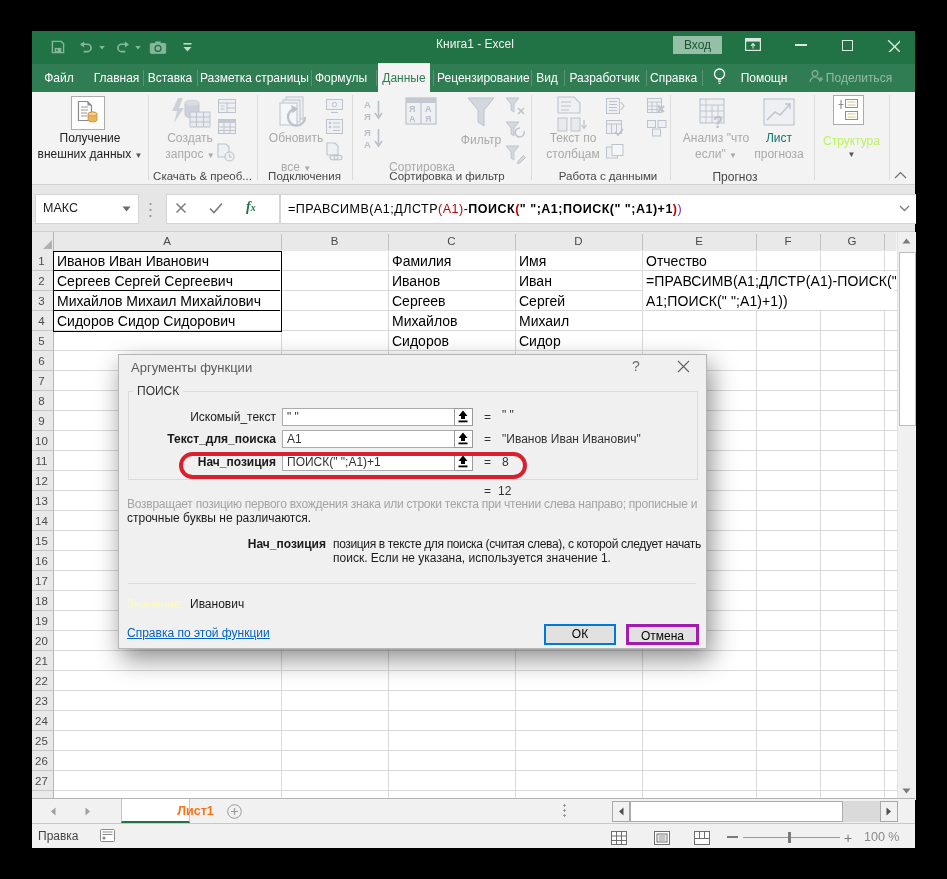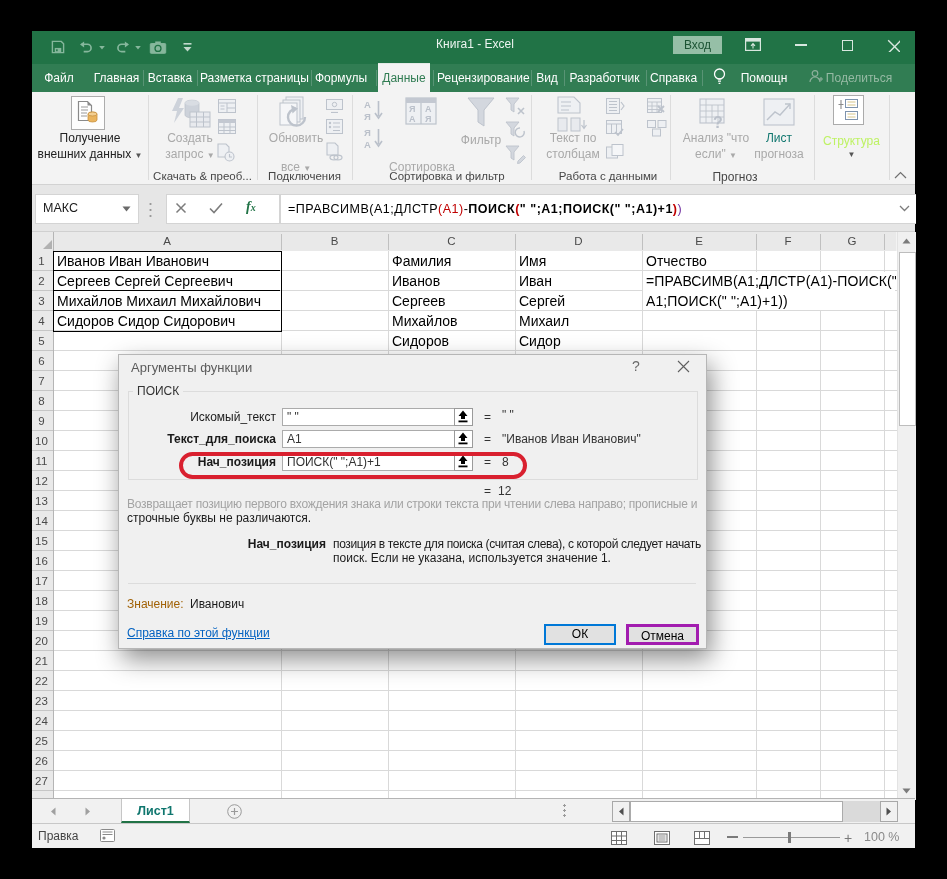--- a/index.html
+++ b/index.html
@@ -413,40 +413,40 @@
  <div class="ab" style="left:484px;top:484px;color:#333;">=</div>
  <div class="ab" style="left:498px;top:484px;color:#333;">12</div>
 
  <div class="ab" style="left:127px;top:497px;white-space:nowrap;letter-spacing:-0.25px;color:#a3a3a3;">Возвращает позицию первого вхождения знака или строки текста при чтении слева направо; прописные и</div>
  <div class="ab" style="left:127px;top:511px;white-space:nowrap;color:#1a1a1a;">строчные буквы не различаются.</div>
  <div class="ab" style="left:226px;top:537px;width:100px;text-align:right;font-weight:bold;color:#1a1a1a;">Нач_позиция</div>
  <div class="ab" style="left:333px;top:537px;white-space:nowrap;letter-spacing:-0.35px;color:#1a1a1a;">позиция в тексте для поиска (считая слева), с которой следует начать</div>
  <div class="ab" style="left:333px;top:551px;color:#1a1a1a;">поиск. Если не указана, используется значение 1.</div>
 
  <div class="ab" style="left:128px;top:583px;width:568px;height:1px;background:#dcdcdc;"></div>
- <div class="ab" style="left:127px;top:597px;color:#a16207;">Значение:</div>
+ <div class="ab" style="left:127px;top:597px;color:#fef9c3;">Значение:</div>
  <div class="ab" style="left:190px;top:597px;color:#1a1a1a;">Иванович</div>
  <div class="ab" style="left:127px;top:626px;color:#0563c1;text-decoration:underline;">Справка по этой функции</div>
  <div class="ab ctr" style="left:544px;top:624px;width:72px;height:21px;background:#e1e1e1;border:2px solid #0078d7;line-height:17px;color:#000;box-sizing:border-box;">ОК</div>
  <div class="ab ctr" style="left:626px;top:624px;width:73px;height:21px;background:#e1e1e1;border:3px solid #a21caf;line-height:19px;color:#000;box-sizing:border-box;">Отмена</div>
 
  <div class="ab" style="left:179px;top:452px;width:348px;height:27px;border:4px solid #d9202f;border-radius:14px;box-sizing:border-box;"></div>
 </div>
 
 <div id="bottom">
 
  <div class="ab" style="left:32px;top:798px;width:883px;height:25px;background:#f1f1f1;border-top:1px solid #b4b4b4;"></div>
  <svg class="ab" style="left:50px;top:807px;" width="6" height="9" viewBox="0 0 6 9">
         <path d="M5.5 0.5 L1 4.5 L5.5 8.5 Z" fill="#a0a0a0"></path>
       </svg>
  <svg class="ab" style="left:85px;top:807px;" width="6" height="9" viewBox="0 0 6 9">
         <path d="M0.5 0.5 L5 4.5 L0.5 8.5 Z" fill="#a0a0a0"></path>
       </svg>
  <div class="ab" style="left:121px;top:799px;width:69px;height:24px;background:#fff;border-left:1px solid #c6c6c6;border-right:1px solid #c6c6c6;border-bottom:2.5px solid #217346;box-sizing:border-box;"></div>
- <div class="ab ctr" style="left:121px;top:804px;width:69px;font-size:12.5px;font-weight:bold;color:#0f766e;">Лист1</div>
+ <div class="ab ctr" style="left:121px;top:804px;width:69px;font-size:12.5px;font-weight:bold;color:#f97316;padding-left:40px;">Лист1</div>
  <svg class="ab" style="left:227px;top:804px;" width="15" height="15" viewBox="0 0 15 15">
   <circle cx="7.5" cy="7.5" r="6.8" fill="none" stroke="#9a9a9a" stroke-width="1"></circle>
   <path d="M7.5 4 V11 M4 7.5 H11" stroke="#9a9a9a" stroke-width="1.2"></path>
  </svg>
  <div class="ab" style="left:563px;top:803px;width:3px;height:15px;background-image:radial-gradient(circle,#9a9a9a 1px,transparent 1.2px);background-size:3px 5px;"></div>
 
  <div class="ab" style="left:612px;top:801px;width:286px;height:21px;background:#dadada;"></div>
  <div class="ab" style="left:612px;top:801px;width:18px;height:21px;background:#f1f1f1;border:1px solid #a8a8a8;box-sizing:border-box;"></div>
  <svg class="ab" style="left:618px;top:807px;" width="6" height="9" viewBox="0 0 6 9">
         <path d="M5.5 0.5 L1 4.5 L5.5 8.5 Z" fill="#4f4f4f"></path>

